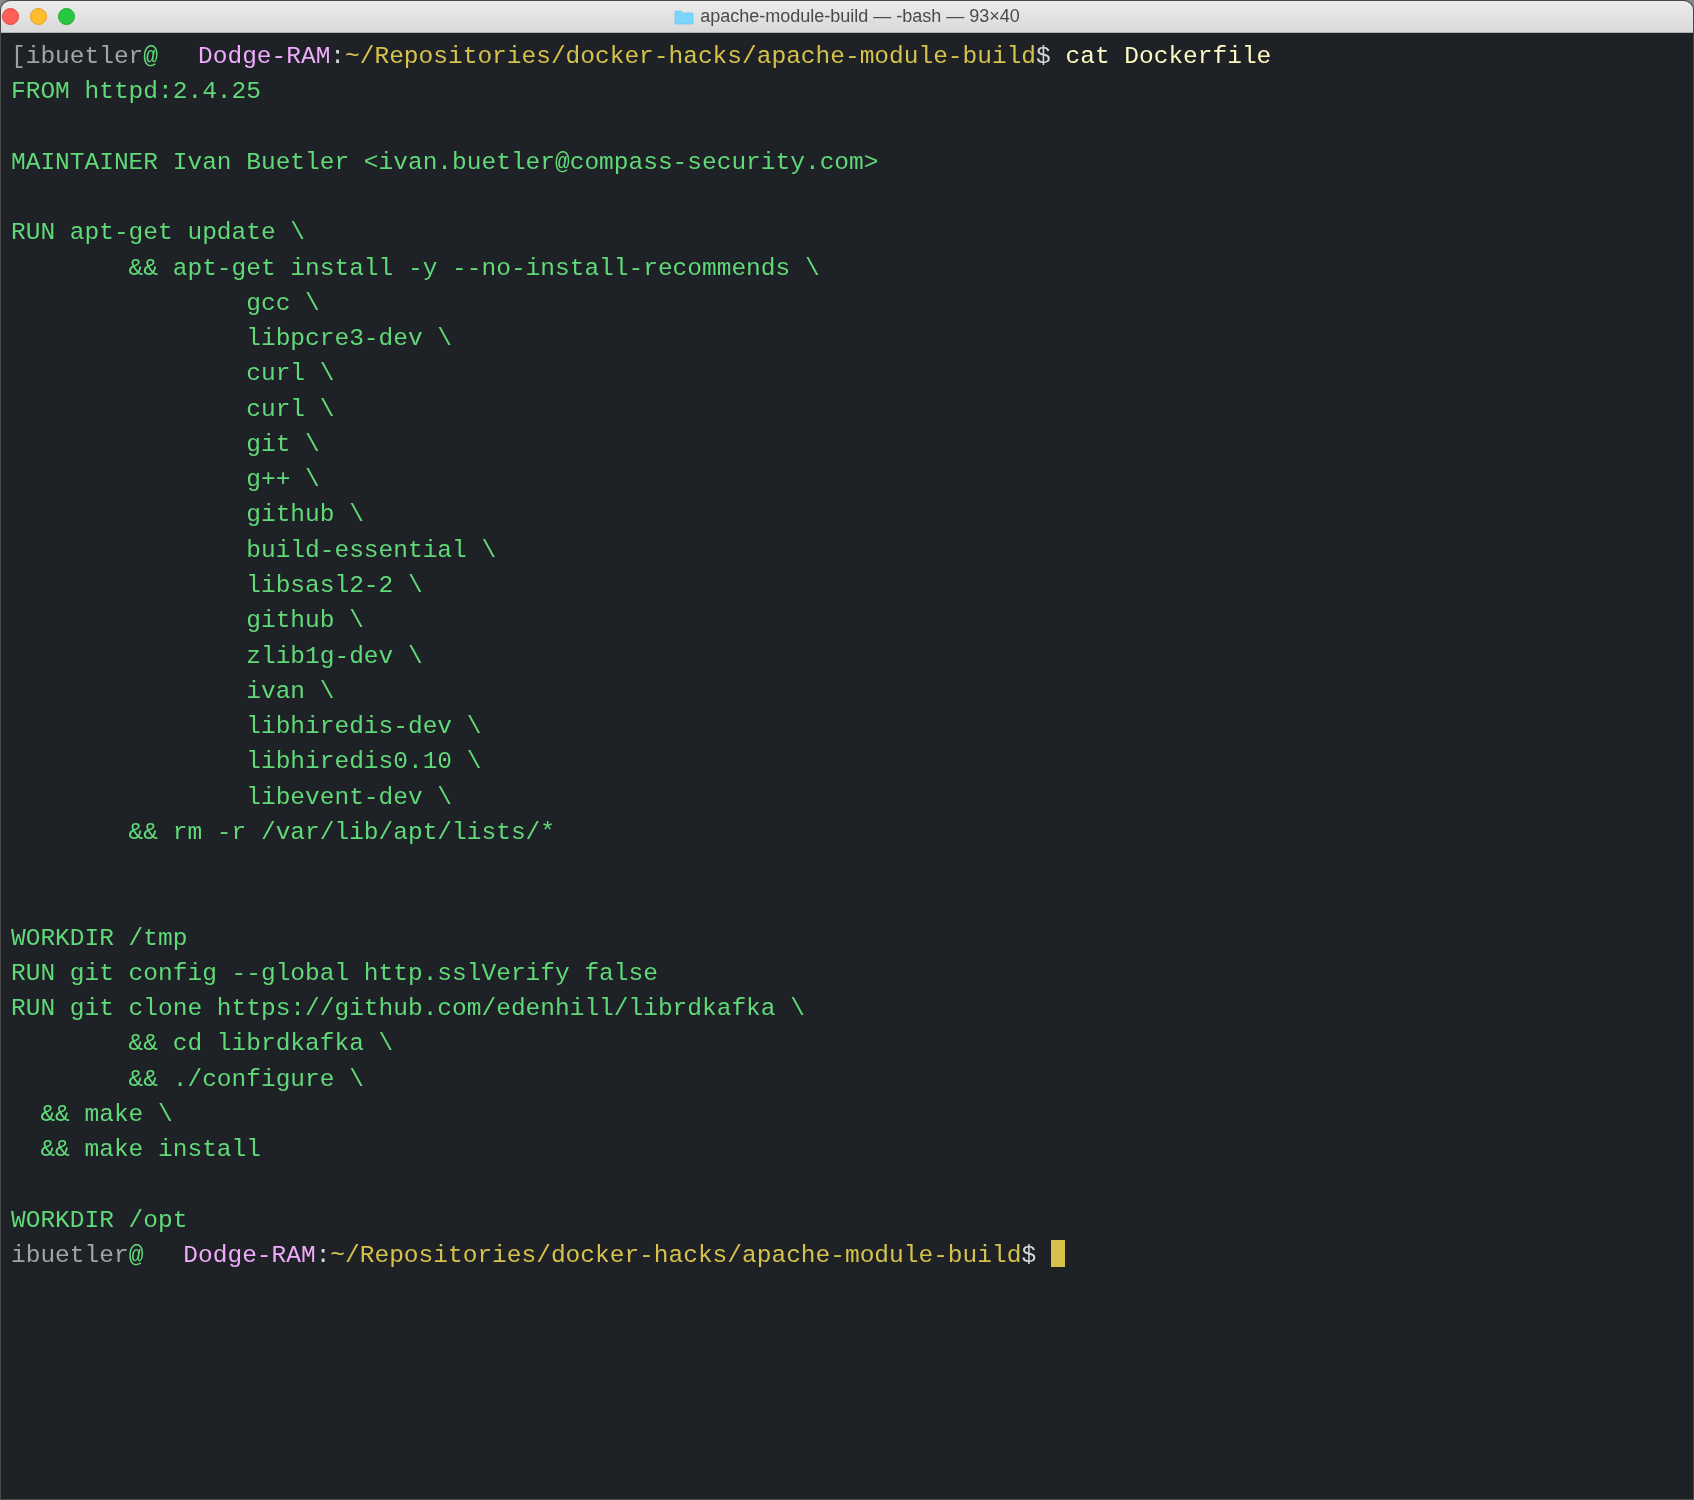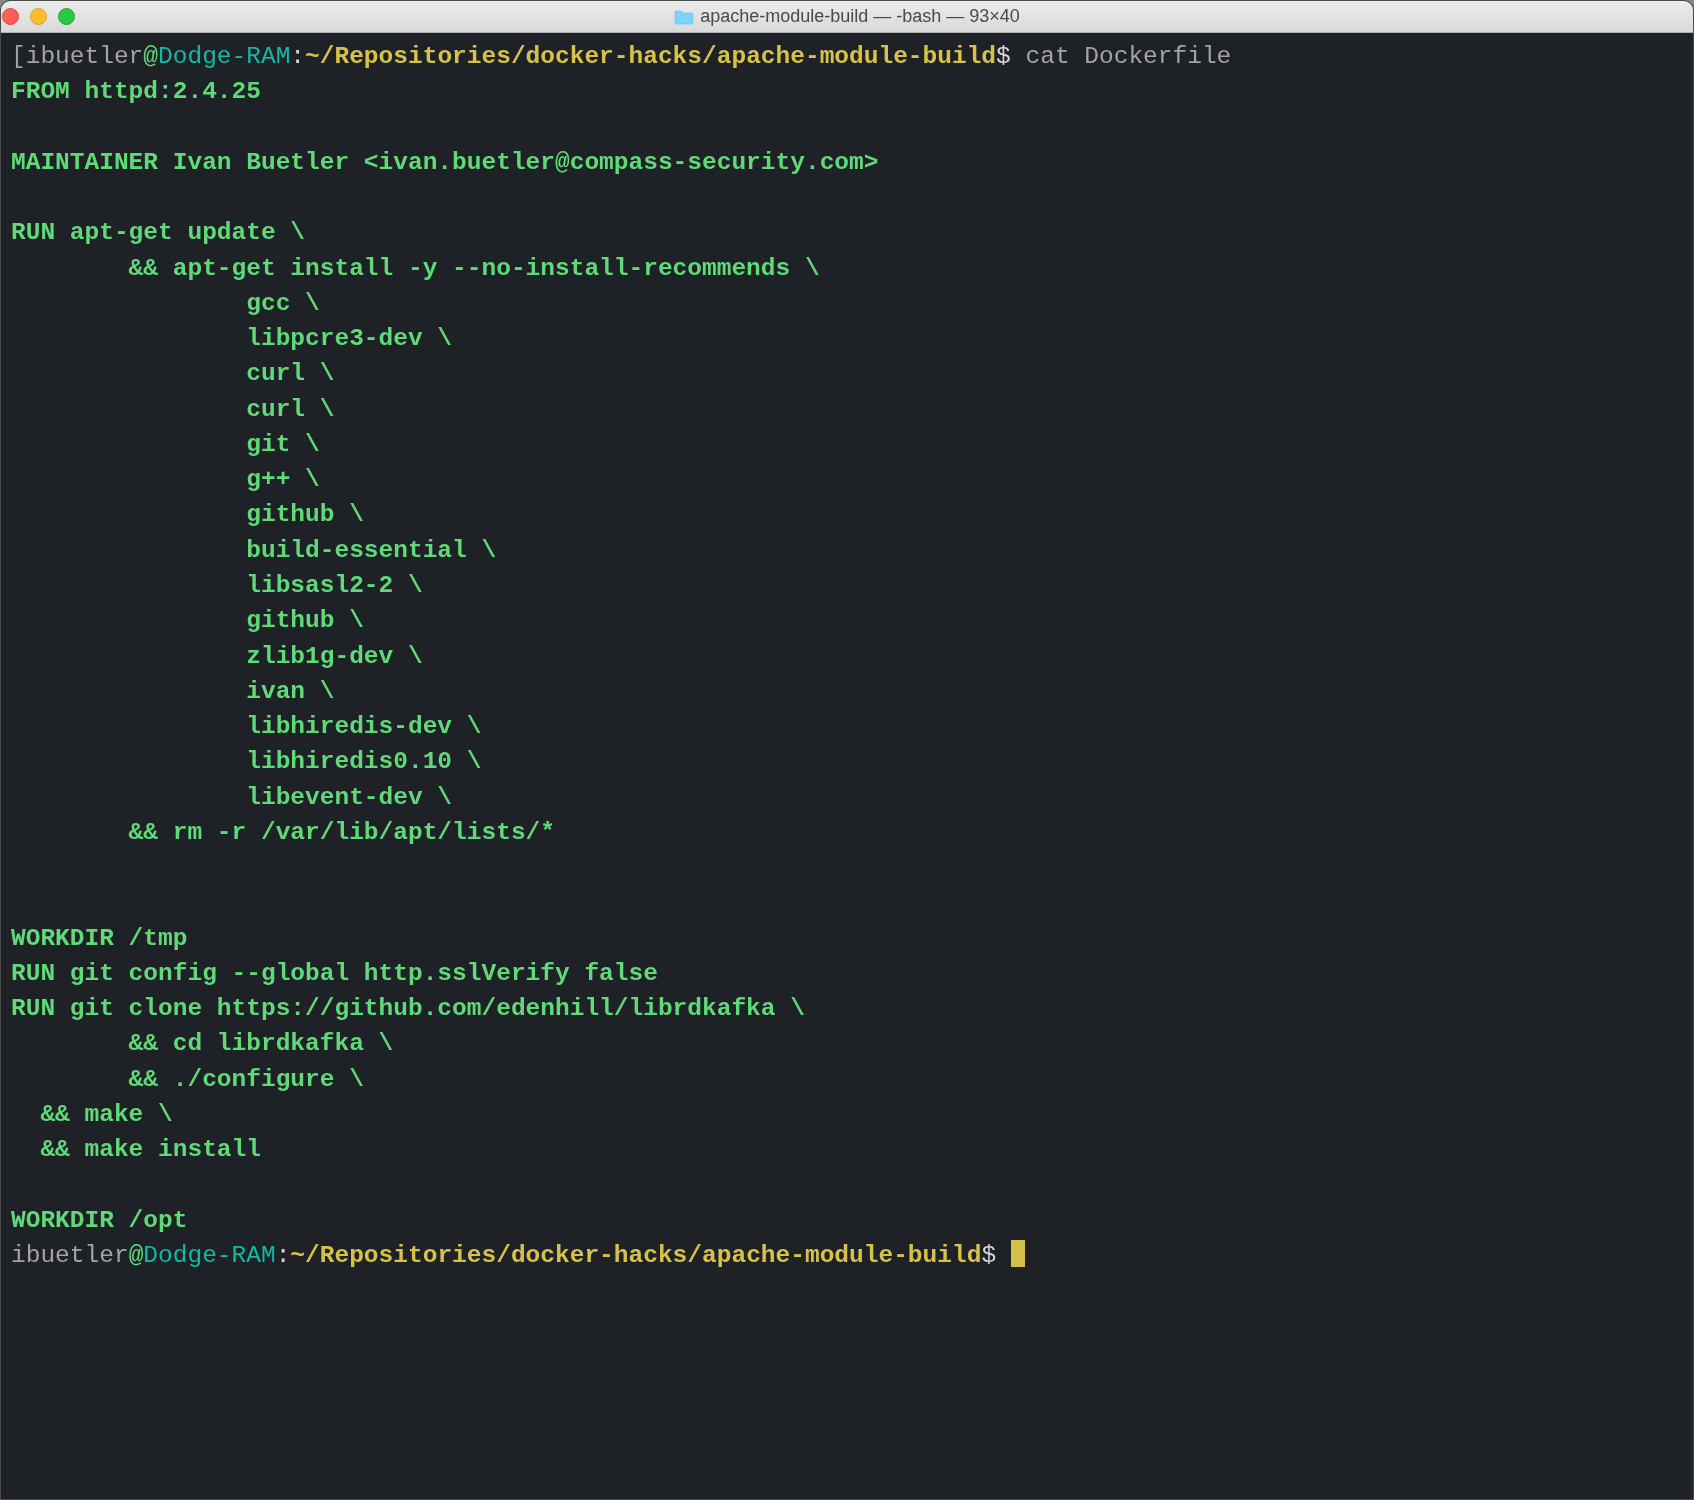--- a/index.html
+++ b/index.html
@@ -66,28 +66,28 @@
     background: #1e2126;
     padding: 6px 10px 10px 10px;
     font-size: 24.5px;
     line-height: 1.44;
     white-space: pre;
     color: #60d978;
     overflow: hidden;
   }
   .user   { color: #a3a3a3; }
   .at     { color: #60d978; }
-  .host   { color: #14b8a6; }
+  .host   { color: #f0abfc; margin-left: 40px; }
   .colon  { color: #d6d6d6; }
   .path   { color: #d6c24a; font-weight: bold; }
   .dollar { color: #d6d6d6; }
-  .cmd    { color: #a3a3a3; }
+  .cmd    { color: #fef9c3; }
   .grey   { color: #a0a0a0; }
   .out    { color: #60d978; }
-  .bold   { font-weight: bold; }
+  .bold   { font-weight: normal; }
   .cursor {
     display: inline-block;
     width: 14px;
     height: 27px;
     background: #d6c24a;
     vertical-align: text-bottom;
     margin-bottom: 2px;
   }
 </style>
 </head>

